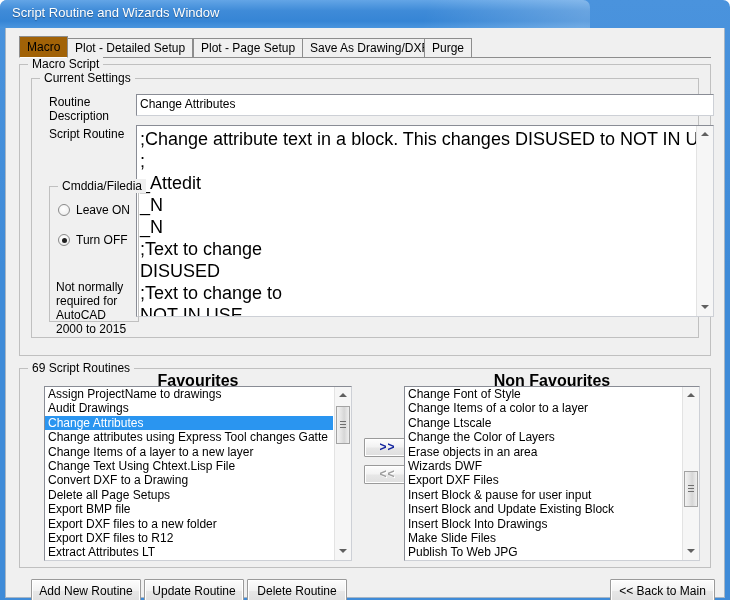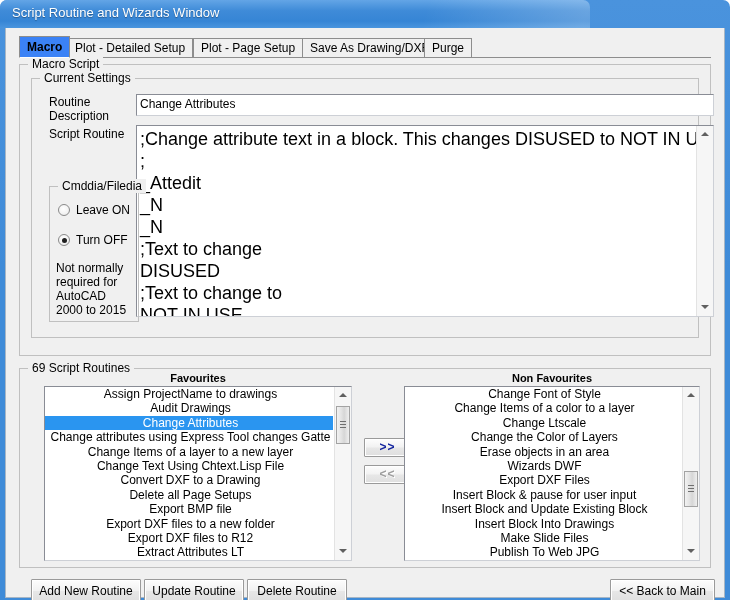--- a/index.html
+++ b/index.html
@@ -86,25 +86,25 @@
     border: 1px solid #8d8d8d;
     border-bottom: none;
     color: #000;
     white-space: nowrap;
     cursor: default;
   }
   .tab.active {
     top: 0;
     height: 22px;
     line-height: 21px;
-    background: #3b82f6;
+    background: #a16207;
     border: 1px solid #8d8d8d;
     border-bottom: 1px solid #fdfdfd;
     z-index: 4;
-    font-weight: bold;
+    font-weight: normal;
   }
   .tabline {
     position: absolute;
     left: 13px;
     top: 29px;
     width: 692px;
     height: 1px;
     background: #8d8d8d;
   }
 
@@ -126,21 +126,21 @@
   }
 
   
   .lbl {
     position: absolute;
     font-size: 12px;
     color: #000;
     white-space: nowrap;
     line-height: 14px;
   }
-  .lbl.multiline { white-space: normal; }
+  .lbl.multiline { white-space: normal; margin-top: 19px; }
 
   
   .textbox {
     position: absolute;
     box-sizing: border-box;
     background: #ffffff;
     border: 1px solid #898c95;
     border-right-color: #cdd0d6;
     border-bottom-color: #cdd0d6;
     font-family: "Liberation Sans", sans-serif;
@@ -255,21 +255,20 @@
     background: #ffffff;
     border: 1px solid #898c95;
     border-right-color: #cdd0d6;
     border-bottom-color: #cdd0d6;
     overflow: hidden;
   }
   .listbox .items {
     position: absolute;
     left: 0; top: 0;
     right: 18px;
-    text-align: center;
   }
   .listbox .item {
     height: 14.4px;
     line-height: 14.4px;
     padding-left: 3px;
     font-size: 12px;
     color: #000;
     white-space: nowrap;
     overflow: hidden;
     cursor: default;
@@ -303,21 +302,21 @@
     font-weight: bold;
     letter-spacing: 1px;
   }
   .btn.arrowbtn.disabled .btxt {
     color: #9d9d9d;
     text-shadow: 1px 1px 0 #ffffff;
   }
 
   .centerhdr {
     position: absolute;
-    font-size: 11px;
+    font-size: 16px;
     font-weight: bold;
     text-align: center;
     color: #000;
     white-space: nowrap;
   }
 </style>
 </head>
 <body>
 
 <div class="window">

